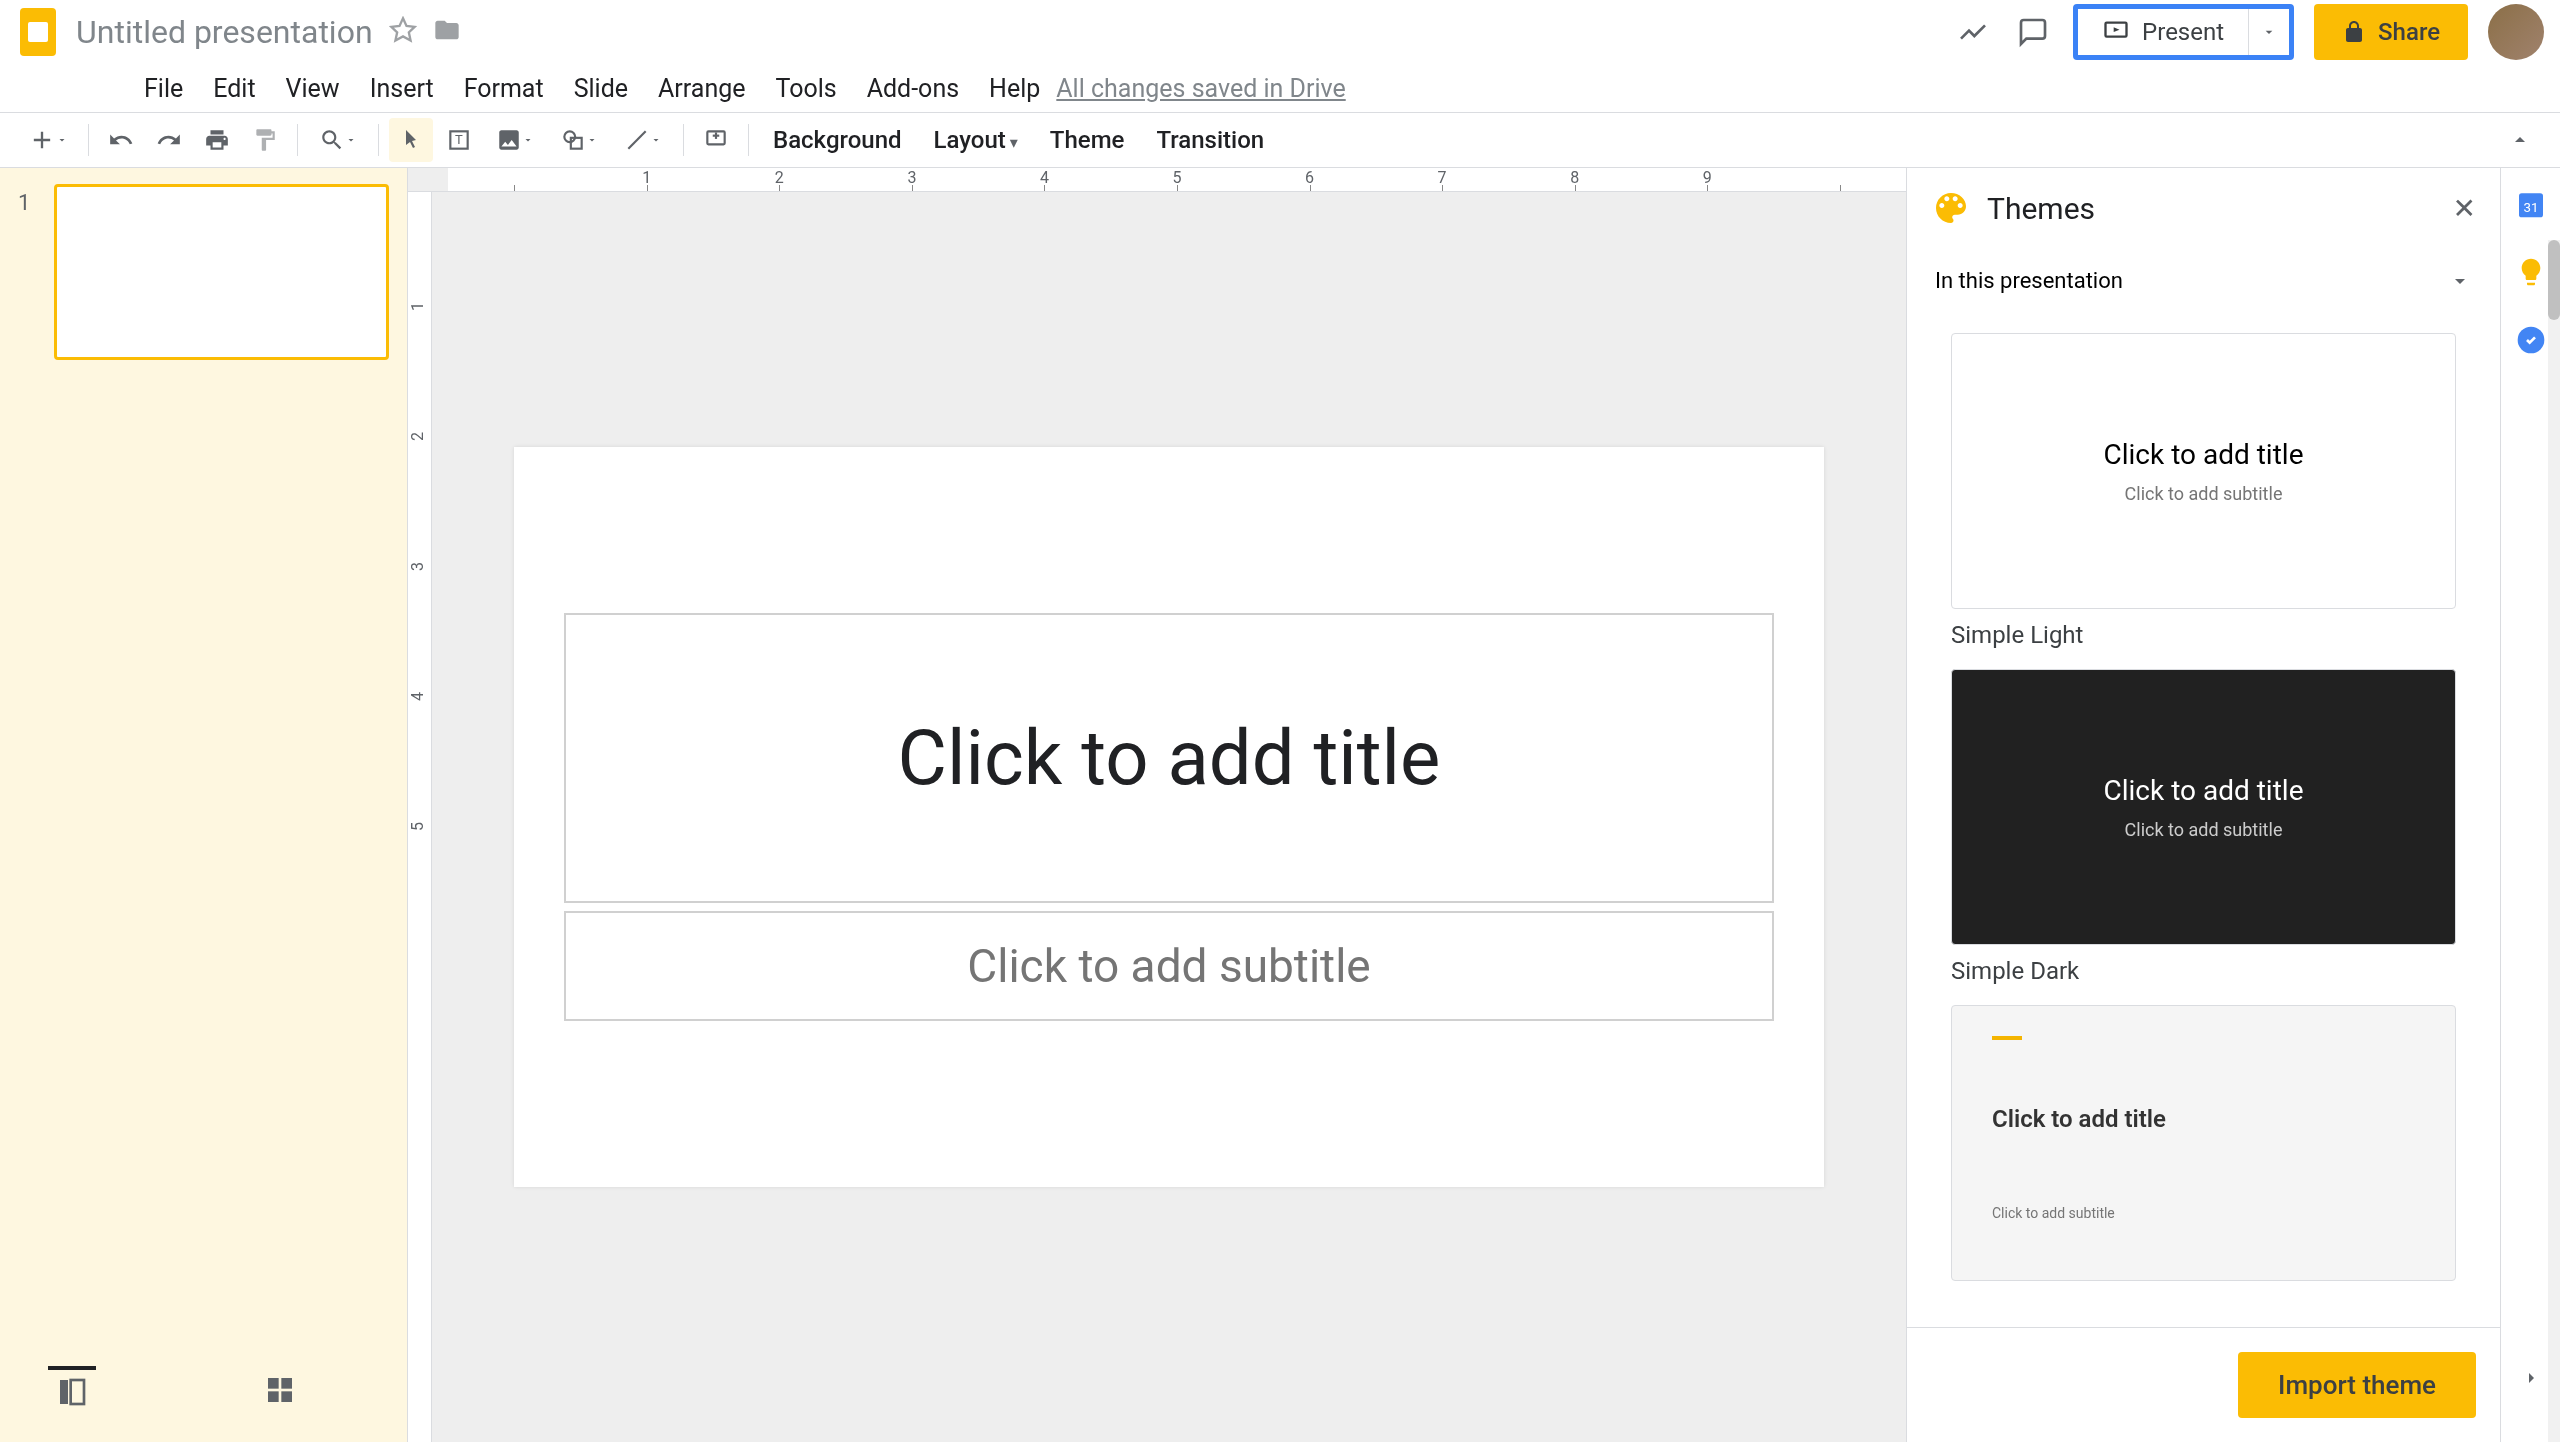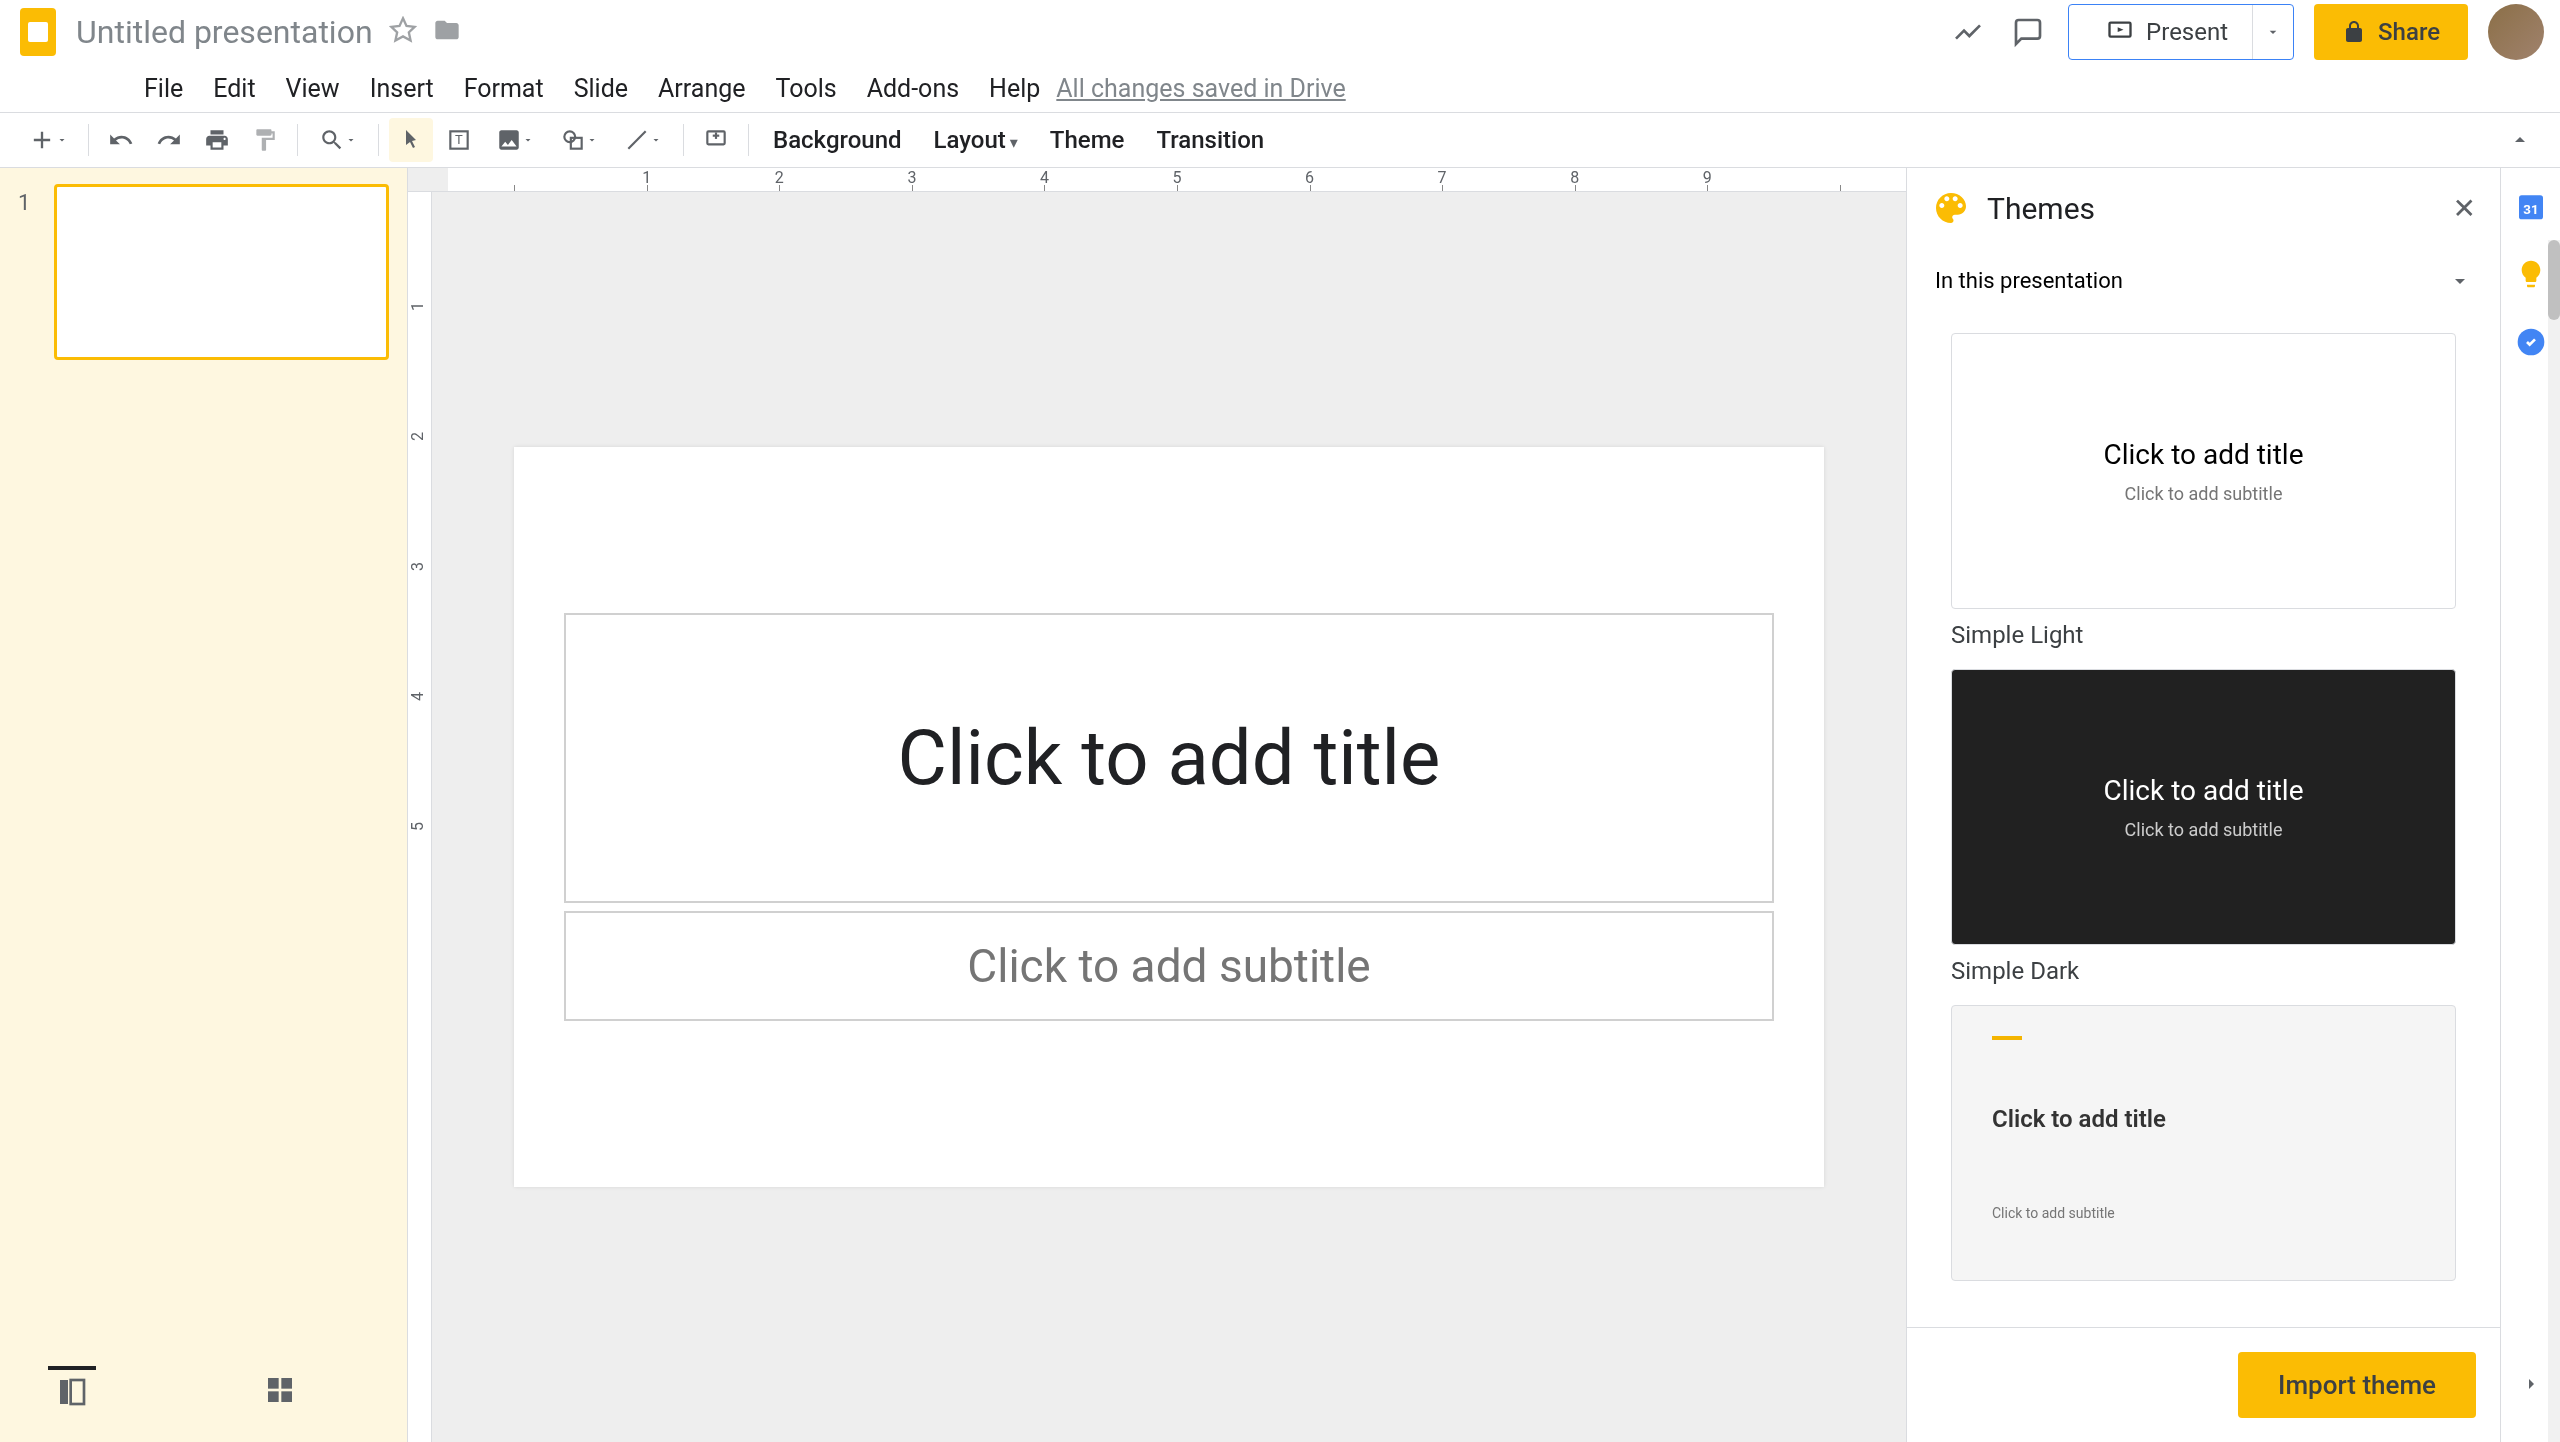--- a/index.html
+++ b/index.html
@@ -7,21 +7,21 @@
 
     
     .header-1 { display: flex; align-items: center; height: 64px; padding: 0 16px; }
     .app-logo { width: 44px; height: 60px; display: flex; align-items: center; justify-content: center; margin-right: 16px; }
     .app-logo svg { width: 36px; height: 48px; }
     .doc-title-area { display: flex; align-items: center; flex: 1; gap: 16px; }
     .doc-title { font-size: 32px; color: #80868b; font-weight: 400; }
     .star-icon, .folder-icon { color: #5f6368; opacity: 0.6; }
     .header-actions { display: flex; align-items: center; gap: 20px; }
     .explore-icon, .comment-icon { color: #5f6368; width: 40px; height: 40px; display: flex; align-items: center; justify-content: center; border-radius: 50%; }
-    .present-btn { display: flex; align-items: center; border: 1px solid #3b82f6; border-radius: 4px; height: 56px; padding-left: 13px; }
+    .present-btn { display: flex; align-items: center; border: 5px solid #3b82f6; border-radius: 4px; height: 56px; }
     .present-main { display: flex; align-items: center; gap: 12px; padding: 0 24px; font-size: 24px; color: #3c4043; }
     .present-dropdown { border-left: 1px solid #dadce0; padding: 0 12px; height: 100%; display: flex; align-items: center; color: #5f6368; }
     .share-btn { background: #fbbc04; border-radius: 4px; height: 56px; padding: 0 28px; display: flex; align-items: center; gap: 12px; font-size: 24px; color: #3c4043; font-weight: 500; }
     .avatar { width: 56px; height: 56px; border-radius: 50%; background: linear-gradient(135deg, #8b6f47, #a0826d); }
 
     
     .menu-bar { display: flex; align-items: center; height: 48px; padding-left: 130px; gap: 2px; }
     .menu-item { padding: 8px 14px; font-size: 25px; color: #202124; cursor: pointer; }
     .drive-status { font-size: 25px; color: #80868b; text-decoration: underline; }
 
@@ -83,21 +83,21 @@
     .theme-preview.dark .theme-preview-sub { color: #ccc; }
     .theme-preview.streamline .theme-preview-title { font-size: 24px; font-weight: 600; color: #333; }
     .theme-preview.streamline .theme-preview-sub { font-size: 14px; margin-top: 60px; }
     .streamline-accent { position: absolute; top: 30px; left: 40px; width: 30px; height: 4px; background: #f4b400; }
     .theme-name { font-size: 24px; color: #3c4043; margin-top: 12px; }
     .import-row { padding: 24px; display: flex; justify-content: flex-end; border-top: 1px solid #dadce0; }
     .import-btn { background: #fbbc04; border-radius: 4px; padding: 18px 40px; font-size: 26px; color: #3c4043; font-weight: 500; }
 
     
     .side-rail { width: 60px; border-left: 1px solid #dadce0; display: flex; flex-direction: column; align-items: center; padding-top: 20px; gap: 32px; }
-    .rail-icon { width: 36px; height: 36px; display: flex; align-items: center; justify-content: center; font-weight: bold; }
+    .rail-icon { width: 36px; height: 36px; display: flex; justify-content: center; }
     .rail-icon.cal { color: #4285f4; }
     .rail-icon.keep { color: #fbbc04; }
     .rail-icon.tasks { color: #4285f4; }
     .side-rail-bottom { margin-top: auto; margin-bottom: 40px; }
 
     
     .view-toggles { position: absolute; bottom: 28px; left: 48px; display: flex; gap: 160px; }
     .view-toggle { width: 48px; height: 48px; display: flex; align-items: center; justify-content: center; color: #5f6368; }
     .view-toggle.active { border-top: 4px solid #202124; }
 

